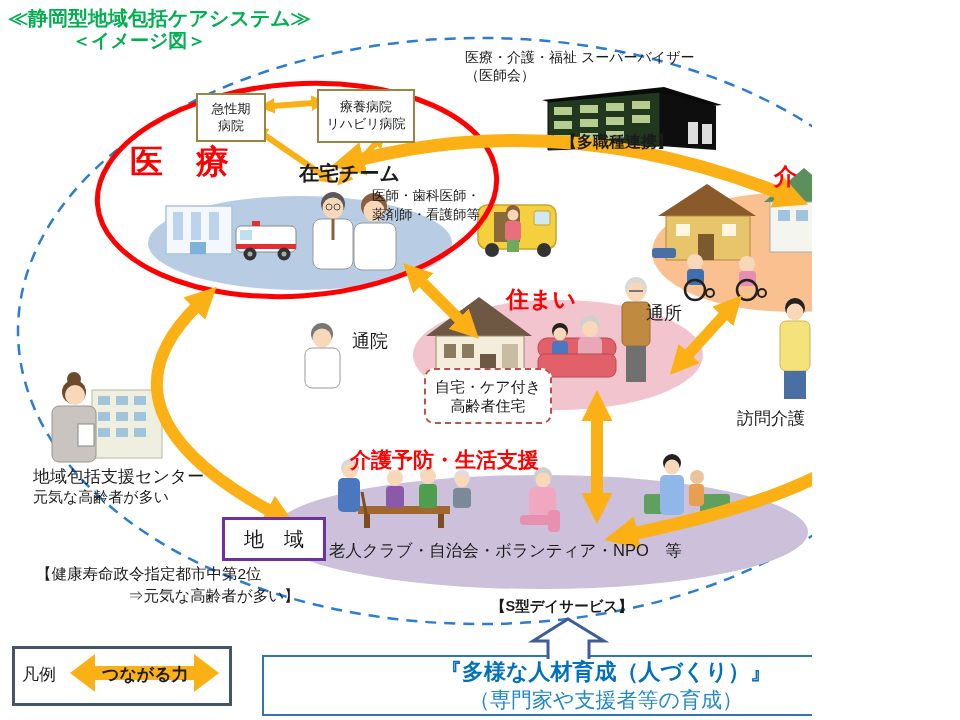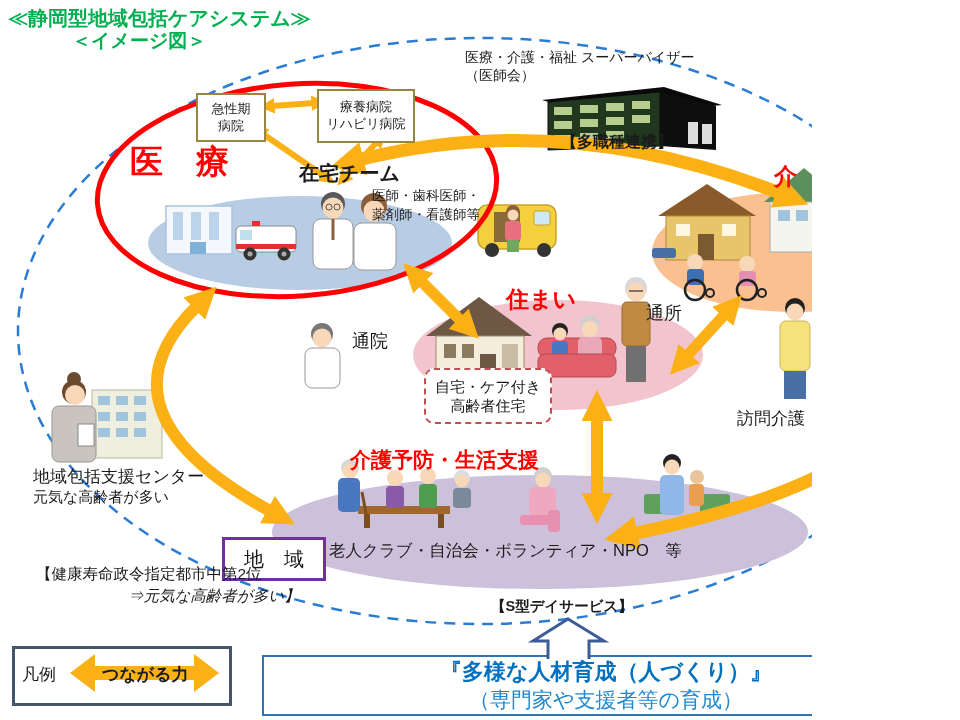--- a/index.html
+++ b/index.html
@@ -282,28 +282,28 @@
     <span>高齢者住宅</span>
   </div>
 
   <div class="abs" style="left:737px;top:407px;font-size:17px;z-index:2;">訪問介護・看護</div>
 
   <div class="abs" style="left:33px;top:465px;font-size:17px;z-index:2;">地域包括支援センター</div>
   <div class="abs" style="left:33px;top:488px;font-size:15px;z-index:2;">元気な高齢者が多い</div>
 
   <div class="abs redlab" style="left:350px;top:446px;font-size:21px;z-index:2;">介護予防・生活支援</div>
 
-  <div class="box chiiki-box" style="left:222px;top:517px;width:98px;height:38px;z-index:2;margin-top:20px;">
+  <div class="box chiiki-box" style="left:222px;top:517px;width:98px;height:38px;z-index:2;">
     <span>地　域</span>
   </div>
   <div class="abs" style="left:329px;top:540px;font-size:16.5px;z-index:2;">老人クラブ・自治会・ボランティア・NPO　等</div>
   <div class="abs" style="left:491px;top:597px;font-size:14.5px;font-weight:bold;z-index:2;">【S型デイサービス】</div>
 
   <div class="abs" style="left:36px;top:564px;font-size:15.5px;z-index:2;">【健康寿命政令指定都市中第2位</div>
-  <div class="abs" style="left:128px;top:586px;font-size:15.5px;z-index:2;font-style:italic;">⇒元気な高齢者が多い】</div>
+  <div class="abs" style="left:128px;top:586px;font-size:15.5px;z-index:2;">⇒元気な高齢者が多い】</div>
 
   <div class="box legend-box" style="left:12px;top:646px;width:214px;height:54px;z-index:0;background:#fff;"></div>
   <div class="abs" style="left:22px;top:663px;font-size:17px;z-index:2;">凡例</div>
   <div class="abs" style="left:102px;top:663px;font-size:17px;font-weight:bold;z-index:2;">つながる力</div>
 
   <div class="box dev-box" style="left:262px;top:655px;width:684px;height:57px;z-index:2;">
     <span class="dev-bold">『多様な人材育成（人づくり）』</span>
     <span class="dev-normal">（専門家や支援者等の育成）</span>
   </div>
 

